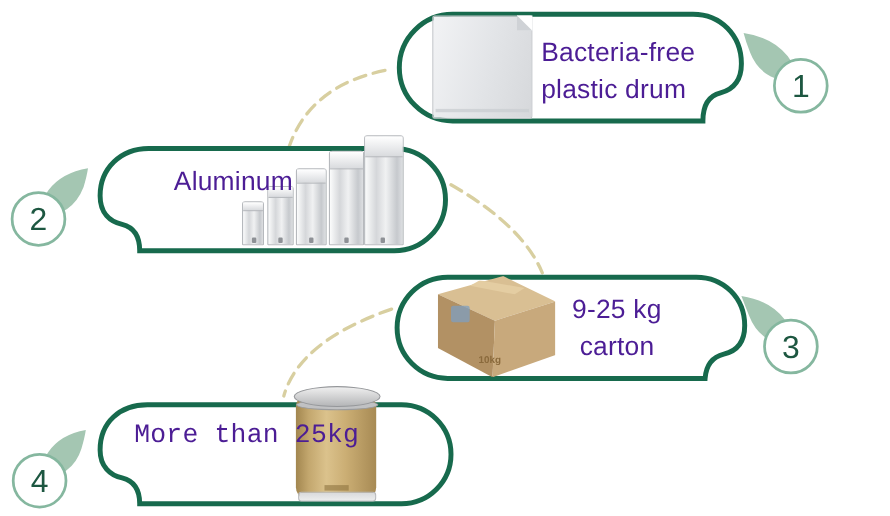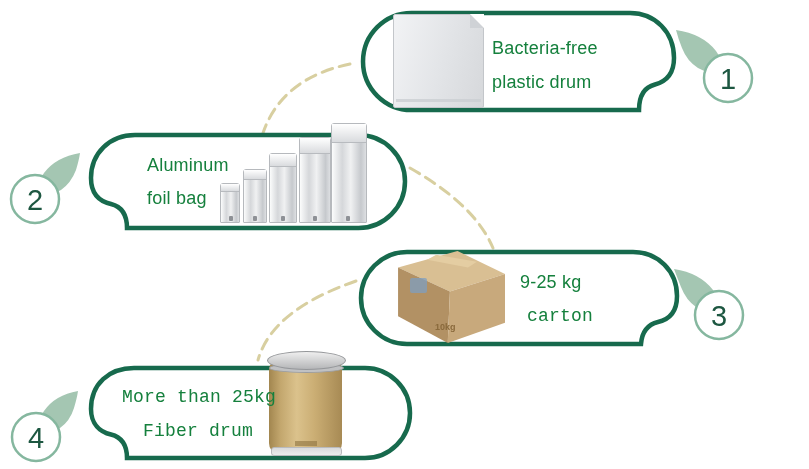--- a/index.html
+++ b/index.html
@@ -2,24 +2,24 @@
 <html><head>
 <meta charset="utf-8">
 <style>
   html,body{margin:0;padding:0;background:#ffffff;}
   #stage{
     position:relative;width:809px;height:469px;background:#ffffff;overflow:hidden;
     font-family:"Liberation Sans", sans-serif;
   }
   #diagram-svg{position:absolute;left:0;top:0;}
   .pill-label{
-    position:absolute;color:#15803d;font-size:18px;line-height:34px;
+    position:absolute;color:#4c1d95;font-size:24px;line-height:34px;
     white-space:nowrap;letter-spacing:0.2px;
   }
-  .pill-label .l2.indent7{padding-left:7px;font-family:Liberation Mono, monospace;}
+  .pill-label .l2.indent7{padding-left:7px;}
   .pill-label .l2.indent21{padding-left:21px;}
   .step-number{
     position:absolute;width:48px;height:48px;display:flex;align-items:center;justify-content:center;
     color:#1d5741;font-size:29px;transform:translate(-50%,-50%);
   }
   
   .plastic-bag{
     position:absolute;left:393px;top:14px;width:89px;height:92px;
     background:linear-gradient(105deg,#f2f3f5 0%,#e2e4e7 55%,#d6d8db 100%);
     border:1px solid #c3c6ca;border-radius:2px;
@@ -142,28 +142,26 @@
     <div class="lid"></div>
     <div class="base"></div>
     <div class="stamp"></div>
   </div>
 
   <div class="pill-label" style="left:492px;top:31px;">
     <div class="l1">Bacteria-free</div>
     <div class="l2">plastic drum</div>
   </div>
 
-  <div class="pill-label" style="left:147px;top:149px;line-height:33px;">
+  <div class="pill-label" style="left:158px;top:149px;line-height:33px;">
     <div class="l1">Aluminum</div>
-    <div class="l2">foil bag</div>
   </div>
 
   <div class="pill-label" style="left:520px;top:265px;">
     <div class="l1">9-25 kg</div>
     <div class="l2 indent7">carton</div>
   </div>
 
   <div class="pill-label" style="left:122px;top:380px;font-family:Liberation Mono, monospace;">
     <div class="l1">More than 25kg</div>
-    <div class="l2 indent21">Fiber drum</div>
   </div>
 
 </div>
 
 </body></html>

